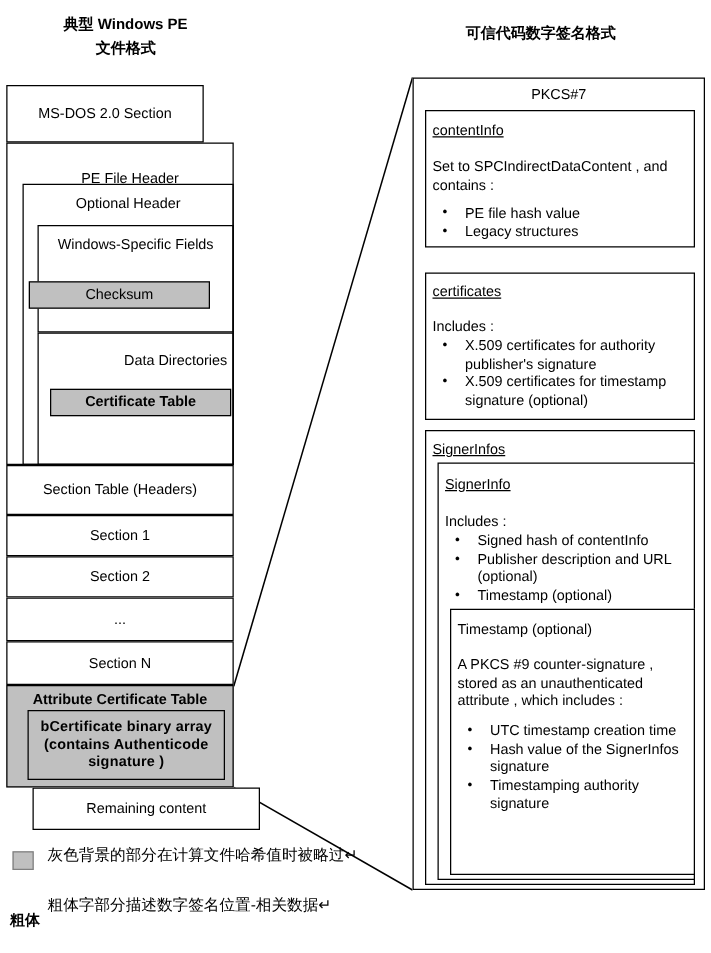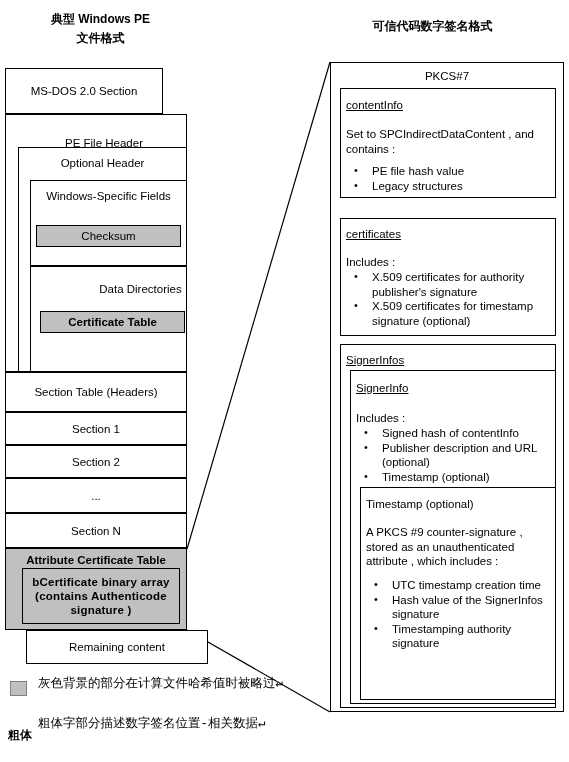--- a/index.html
+++ b/index.html
@@ -115,21 +115,21 @@
   #connectors {
     position: absolute;
     left: 0;
     top: 0;
     width: 569px;
     height: 762px;
     pointer-events: none;
   }
 
   
-  #legend { position: absolute; left: 0; top: 672px; width: 290px; height: 86px; font-family: Liberation Mono, monospace; }
+  #legend { position: absolute; left: 0; top: 672px; width: 290px; height: 86px; }
   .legend-row { position: absolute; left: 0; width: 290px; }
   .legend-swatch {
     position: absolute;
     width: 17px; height: 15px;
     background: #c0c0c0;
     border: 1px solid #808080;
     box-sizing: border-box;
   }
   .legend-key {
     position: absolute;
@@ -167,21 +167,21 @@
 
   <div class="box nofill" style="left:5px; top:114px; width:182px; height:258px;"></div>
   <div class="centerlabel" style="top:125px; left:5px; width:198px;margin-top:12px;">PE File Header</div>
 
   <div class="box nofill" style="left:18px; top:147px; width:169px; height:225px;"></div>
   <div class="centerlabel" style="top:157px; left:18px; width:169px;">Optional Header</div>
 
   <div class="box nofill" style="left:30px; top:180px; width:157px; height:86px;"></div>
   <div class="centerlabel" style="top:190px; left:30px; width:157px;">Windows‑Specific Fields</div>
 
-  <div class="pe-row gray" style="left:36px; top:225px; width:145px; height:22px;">
+  <div class="pe-row gray" style="left:23px; top:225px; width:145px; height:22px;">
     <span>Checksum</span>
   </div>
 
   <div class="box nofill" style="left:30px; top:266px; width:157px; height:106px;"></div>
   <div class="centerlabel" style="top:283px; left:30px; width:157px;padding-left:32px;">Data Directories</div>
 
   <div class="pe-row gray bold" style="left:40px; top:311px; width:145px; height:22px;">
     <span>Certificate Table</span>
   </div>
 

